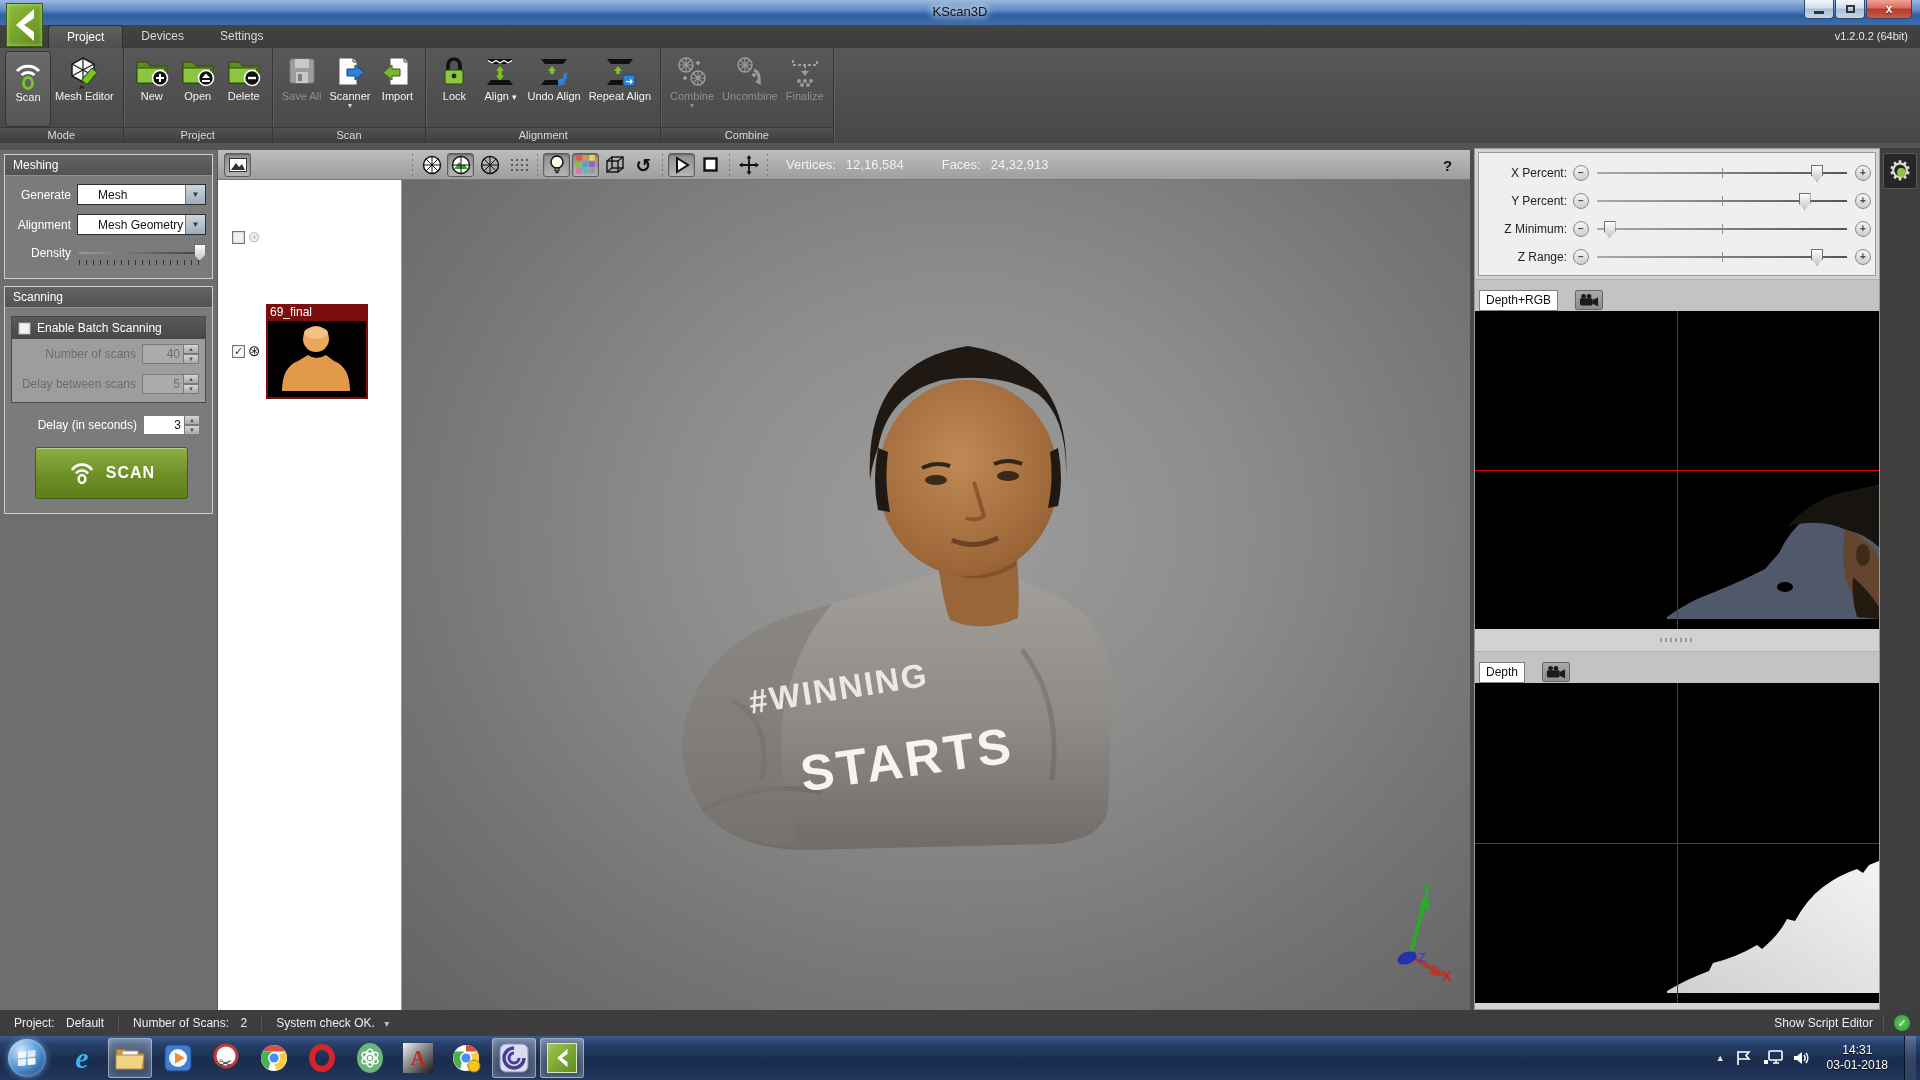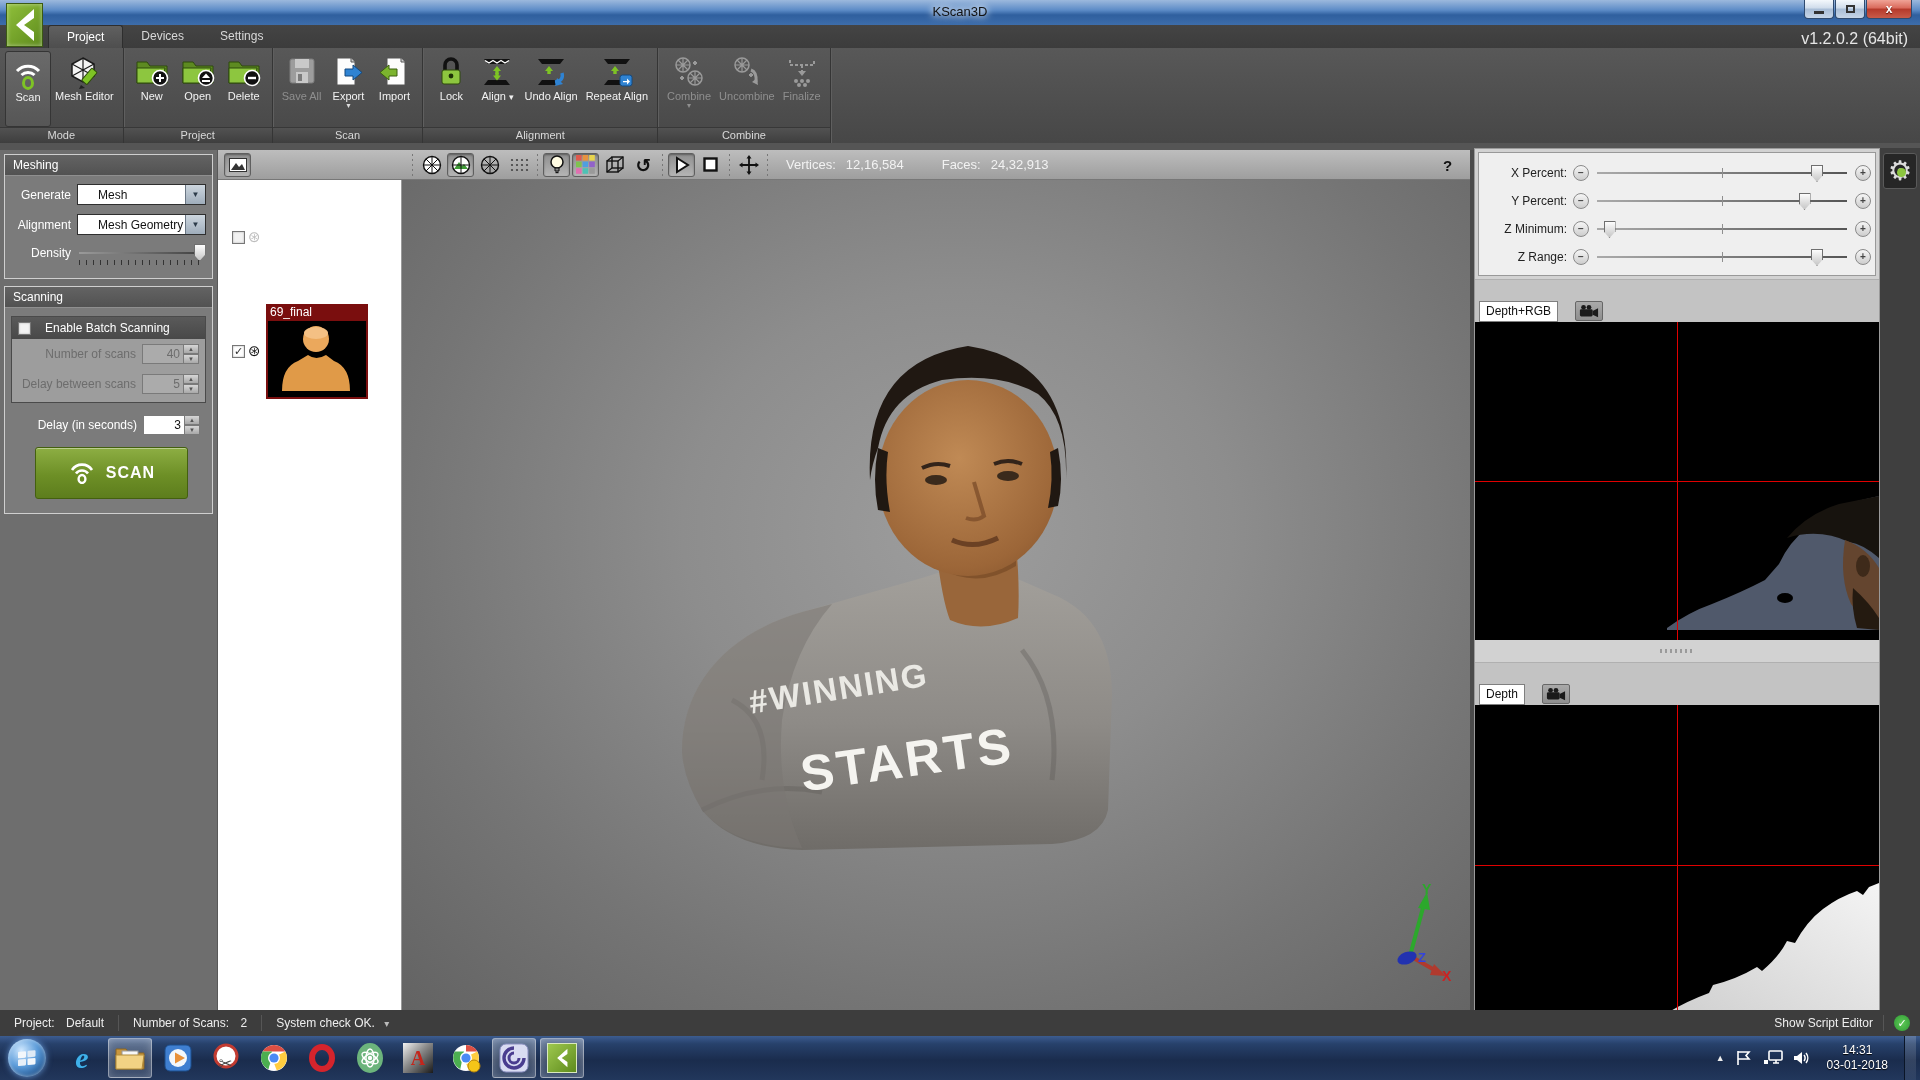--- a/index.html
+++ b/index.html
@@ -22,21 +22,21 @@
 
   
   .app-logo { position:absolute; left:6px; top:3px; width:37px; height:44px; z-index:30;
     background:linear-gradient(135deg,#8fbf3a,#5e8b1d); border:1px solid #3c5a12; box-shadow:inset 0 0 4px rgba(255,255,255,.5); }
 
   
   .ribbon { position:absolute; left:0; top:25px; width:1920px; height:118px; background:#4b4b4b; }
   .tabrow { position:absolute; left:0; top:0; width:100%; height:23px; background:linear-gradient(#444,#3c3c3c); display:flex; padding-left:48px; }
   .rtab { padding:4px 18px 0 18px; color:#d8d8d8; font-size:12px; height:23px; }
   .rtab.active { background:linear-gradient(#606060,#4e4e4e); color:#fff; border-radius:3px 3px 0 0; border:1px solid #2e2e2e; border-bottom:none; }
-  .version { position:absolute; right:12px; top:5px; color:#e6e6e6; font-size:16px; }
+  .version { position:absolute; right:12px; top:5px; color:#e6e6e6; font-size:11px; }
   .btnarea { position:absolute; left:0; top:23px; width:100%; height:95px; display:flex; background:linear-gradient(#585858,#474747); }
   .rgroup { display:flex; flex-direction:column; border-right:1px solid #353535; box-shadow:1px 0 0 #5f5f5f; }
   .rbtns { flex:1; display:flex; align-items:stretch; padding:3px 5px 0 5px; }
   .glabel { height:16px; line-height:15px; text-align:center; color:#d9d9d9; font-size:11px;
     background:linear-gradient(#525252,#3e3e3e); border-top:1px solid #383838; }
   .rbtn { display:flex; flex-direction:column; align-items:center; justify-content:flex-start; min-width:46px;
     padding:3px 4px 1px 4px; color:#f2f2f2; font-size:11px; line-height:12px; text-align:center; border-radius:3px; }
   .rbtn .ric { height:36px; display:flex; align-items:center; justify-content:center; }
   .rbtn.sel { background:linear-gradient(#6a6a6a,#565656); border:1px solid #353535; }
   .rbtn.disabled { color:#8f8f8f; }
@@ -59,21 +59,21 @@
   .densityrow label { width:60px; text-align:right; margin-right:6px; color:#fff; padding-top:2px; }
   .slidewrap { flex:1; position:relative; height:26px; }
   .slidetrack { position:absolute; left:2px; right:2px; top:8px; height:2px; background:linear-gradient(90deg,#9a9a9a,#3f3f3f); }
   .slideticks { position:absolute; left:2px; right:2px; top:16px; height:5px;
     background:repeating-linear-gradient(90deg,#333 0 1px,transparent 1px 7px); }
   .shandle { position:absolute; top:0; width:12px; height:17px; transform:translateX(-50%);
     background:linear-gradient(#fdfdfd,#c6c6c6); border:1px solid #6f6f6f;
     clip-path:polygon(0 0,100% 0,100% 60%,50% 100%,0 60%); }
 
   .groupbox { border:1px solid #4a4a4a; background:#9d9d9d; margin:2px 2px 10px 2px; }
-  .gb-h { height:22px; display:flex; align-items:center; gap:14px; padding-left:6px; background:linear-gradient(#5a5a5a,#484848); color:#fff; }
+  .gb-h { height:22px; display:flex; align-items:center; gap:6px; padding-left:6px; background:linear-gradient(#5a5a5a,#484848); color:#fff; }
   .checkbox { width:13px; height:13px; background:#fff; border:1px solid #777; box-shadow:inset 0 0 2px #aaa;
     display:flex; align-items:center; justify-content:center; font-size:11px; font-weight:bold; color:#2f2f2f; }
   .checkbox.off { color:transparent; background:#f2f2f2; }
   .gb-row { display:flex; align-items:center; justify-content:flex-end; padding:5px 6px; color:#6d6d6d; }
   .gb-row label { margin-right:6px; }
   .spin { display:flex; height:20px; }
   .spin .spinval { width:42px; border:1px solid #7a7a7a; background:#ababab; color:#6d6d6d; text-align:right; padding:2px 3px; }
   .spin.enabled .spinval { background:#fff; color:#111; }
   .spinbtns { display:flex; flex-direction:column; width:15px; }
   .spinbtns div { flex:1; background:linear-gradient(#d6d6d6,#a8a8a8); border:1px solid #7a7a7a; border-left:none;
@@ -116,21 +116,21 @@
   .rc-h { height:23px; line-height:22px; padding-left:10px; color:#222; background:linear-gradient(#e3e3e3,#c6c6c6); border-bottom:1px solid #aaa; }
   .sliderbox { margin:3px; border:1px solid #999; background:#efefef; padding:6px 4px 4px 2px; }
   .srow { display:flex; align-items:center; height:28px; }
   .srow .slabel { width:86px; text-align:right; color:#222; margin-right:6px; }
   .roundbtn { width:16px; height:16px; border-radius:50%; background:linear-gradient(#f6f6f6,#cdcdcd); border:1px solid #8a8a8a;
     display:flex; align-items:center; justify-content:center; font-size:10px; font-weight:bold; color:#444; line-height:10px; }
   .strack { flex:1; position:relative; height:20px; margin:0 8px; }
   .strack .line { position:absolute; left:0; right:0; top:9px; height:2px; background:linear-gradient(90deg,#aaa,#555); }
   .strack .ctick { position:absolute; left:50%; top:5px; width:1px; height:10px; background:#8f8f8f; }
   .strack .shandle { top:2px; }
-  .tabstrip { height:43px; background:#c3c3c3; display:flex; align-items:flex-end; gap:17px; padding:2px 0 0 4px; border-top:1px solid #b0b0b0; }
+  .tabstrip { height:32px; background:#c3c3c3; display:flex; align-items:flex-end; gap:17px; padding:2px 0 0 4px; border-top:1px solid #b0b0b0; }
   .dtab { background:#fff; border:1px solid #7f7f7f; padding:2px 6px 3px 6px; color:#111; }
   .cambtn { width:28px; height:20px; background:linear-gradient(#a9a9a9,#8e8e8e); border:1px solid #666; border-radius:2px;
     display:flex; align-items:center; justify-content:center; margin-bottom:1px; }
   .depthview { position:relative; width:100%; background:#000; overflow:hidden; }
   .cross-v { position:absolute; top:0; bottom:0; left:50%; width:1px; background:#e00000; }
   .cross-h { position:absolute; left:0; right:0; top:50%; height:1px; background:#e00000; }
   .dv-img { position:absolute; right:0; bottom:10px; }
   .splitbar { height:22px; background:#d2d2d2; position:relative; }
   .splitbar::after { content:""; position:absolute; left:50%; top:9px; width:34px; height:4px; transform:translateX(-50%);
     background:repeating-linear-gradient(90deg,#9a9a9a 0 2px,transparent 2px 5px); }
@@ -285,21 +285,21 @@
             <span>Save All</span>
           </div>
           <div class="rbtn">
             <span class="ric">
               <svg width="34" height="32" viewBox="0 0 34 32">
                   <path d="M6,2 L20,2 L24,6 L24,29 L6,29 Z" fill="#fdfdfd" stroke="#555"></path>
                   <path d="M20,2 L20,6 L24,6" fill="#cfcfcf" stroke="#555"></path>
                   <path d="M14,13 h8 v-4 l9,7.5 l-9,7.5 v-4 h-8 Z" fill="#2f83d3" stroke="#14497e"></path>
                 </svg>
             </span>
-            <span>Export</span>
+            <span>Scanner</span>
             <span class="carline">▾</span>
           </div>
           <div class="rbtn">
             <span class="ric">
               <svg width="34" height="32" viewBox="0 0 34 32">
                   <path d="M10,2 L24,2 L28,6 L28,29 L10,29 Z" fill="#fdfdfd" stroke="#555"></path>
                   <path d="M24,2 L24,6 L28,6" fill="#cfcfcf" stroke="#555"></path>
                   <path d="M20,13 h-8 v-4 l-9,7.5 l9,7.5 v-4 h8 Z" fill="#7cb42e" stroke="#3c5f10"></path>
                 </svg>
             </span>

